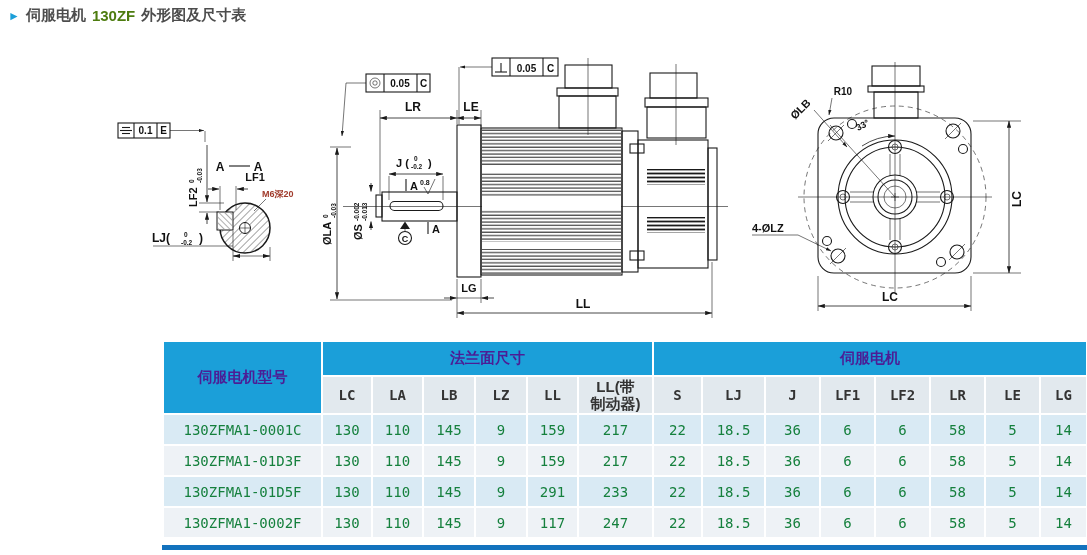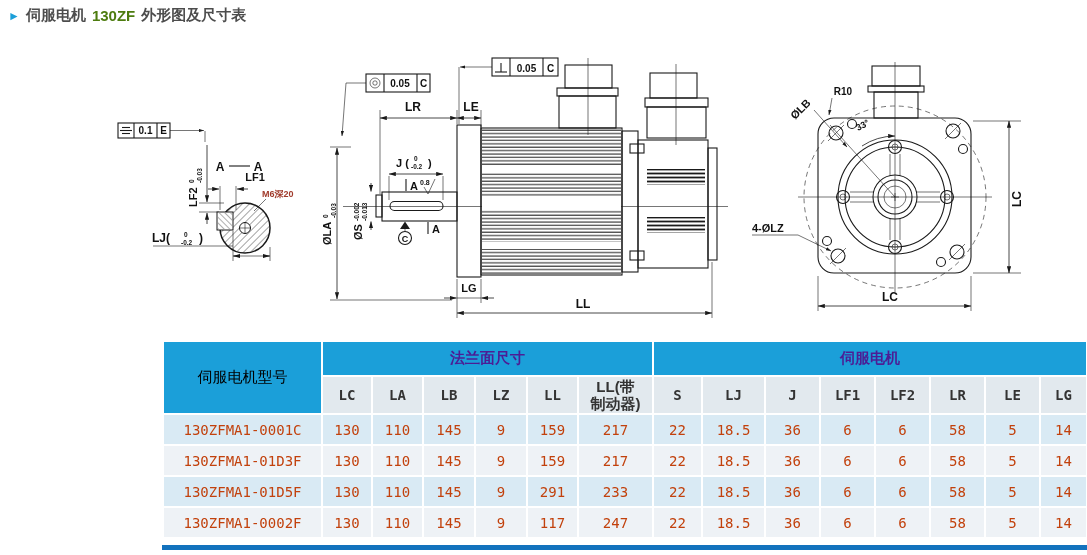--- a/index.html
+++ b/index.html
@@ -19,27 +19,27 @@
   .txt12{font:bold 12px "Liberation Sans",sans-serif;fill:#111;}
   .txt10{font:bold 10px "Liberation Sans",sans-serif;fill:#111;}
   .txt9{font:bold 9px "Liberation Sans",sans-serif;fill:#111;}
   .tol{font:bold 6.5px "Liberation Sans",sans-serif;fill:#111;}
   .red{font:bold 9px "Liberation Sans",sans-serif;fill:#a03a2b;}
   
   #tblwrap{position:absolute;left:162px;top:340px;width:926px;}
   table{border-collapse:collapse;table-layout:fixed;width:924px;}
   td,th{border:2px solid #fff;text-align:center;vertical-align:middle;padding:0;overflow:hidden;}
   .ghead{background:#1b9fd9;color:#4c1d95;font-size:15px;font-weight:bold;height:33px;}
-  .mhead{background:#1b9fd9;color:#000000;font-size:15px;font-weight:normal;}
+  .mhead{background:#1b9fd9;color:#4c1d95;font-size:15px;font-weight:bold;}
   .shead{background:#e2e9ee;color:#333;font-size:14px;font-weight:bold;height:36px;
          font-family:"DejaVu Sans Mono","Liberation Sans",sans-serif;}
   .shead .cn{font-size:15px;line-height:1.15;font-family:"Liberation Sans",sans-serif;}
   .r-blue td{background:#d9eaf4;}
   .r-light td{background:#eef2f6;}
-  tbody td{height:29px;color:#c2410c;font-size:14px;
+  tbody td{height:29px;color:#15803d;font-size:14px;
            font-family:"DejaVu Sans Mono","Liberation Mono",monospace;}
   #botbar{position:absolute;left:162px;top:545px;width:926px;height:5px;background:#1272bd;}
 </style>
 </head>
 <body>
 
 <div id="stage">
 
   <div class="title">
     <span class="marker">►</span>

